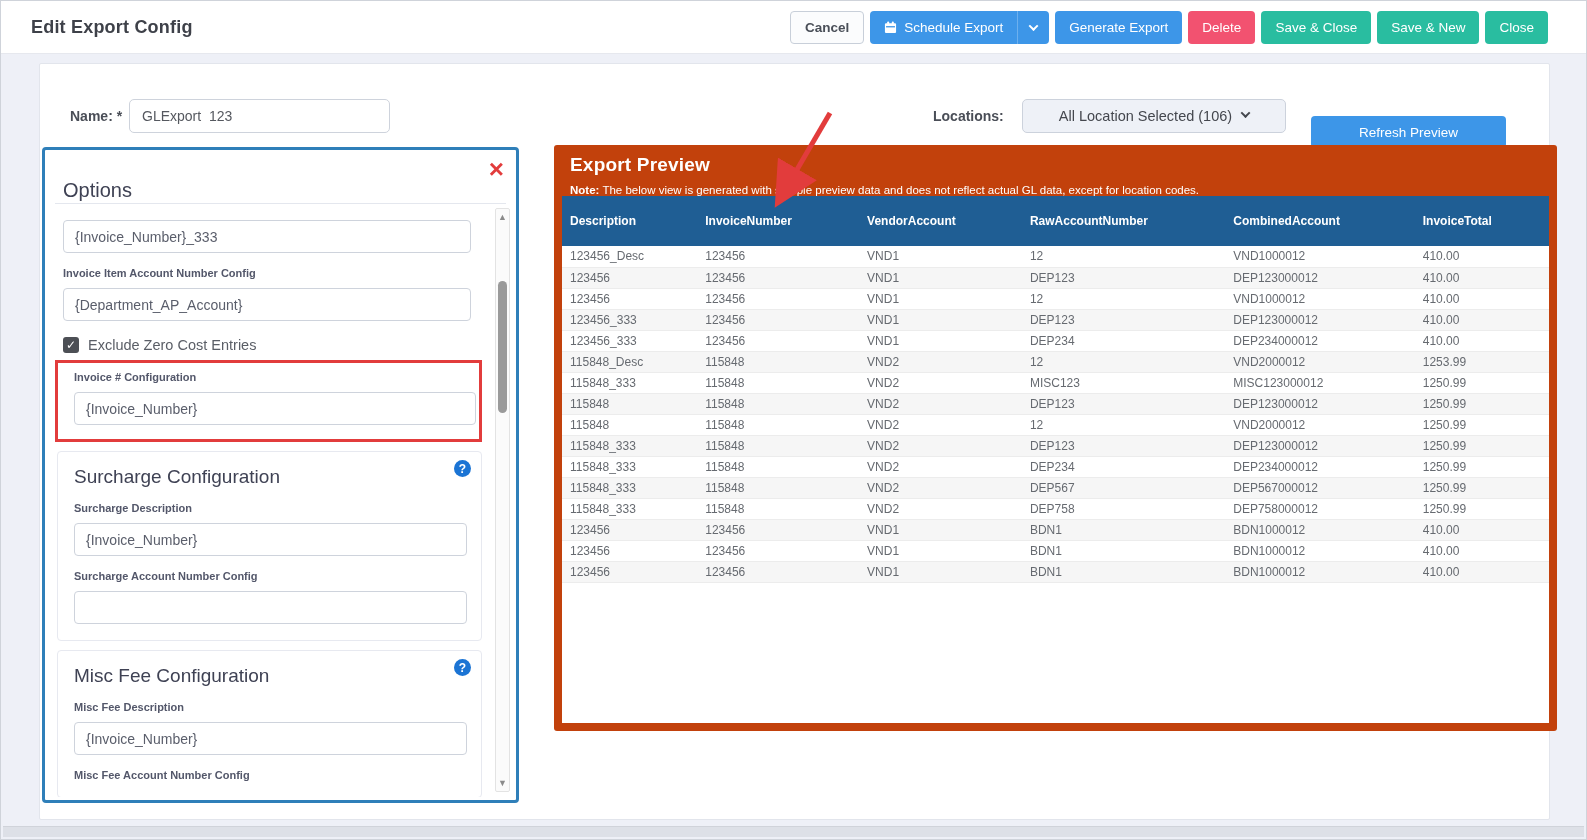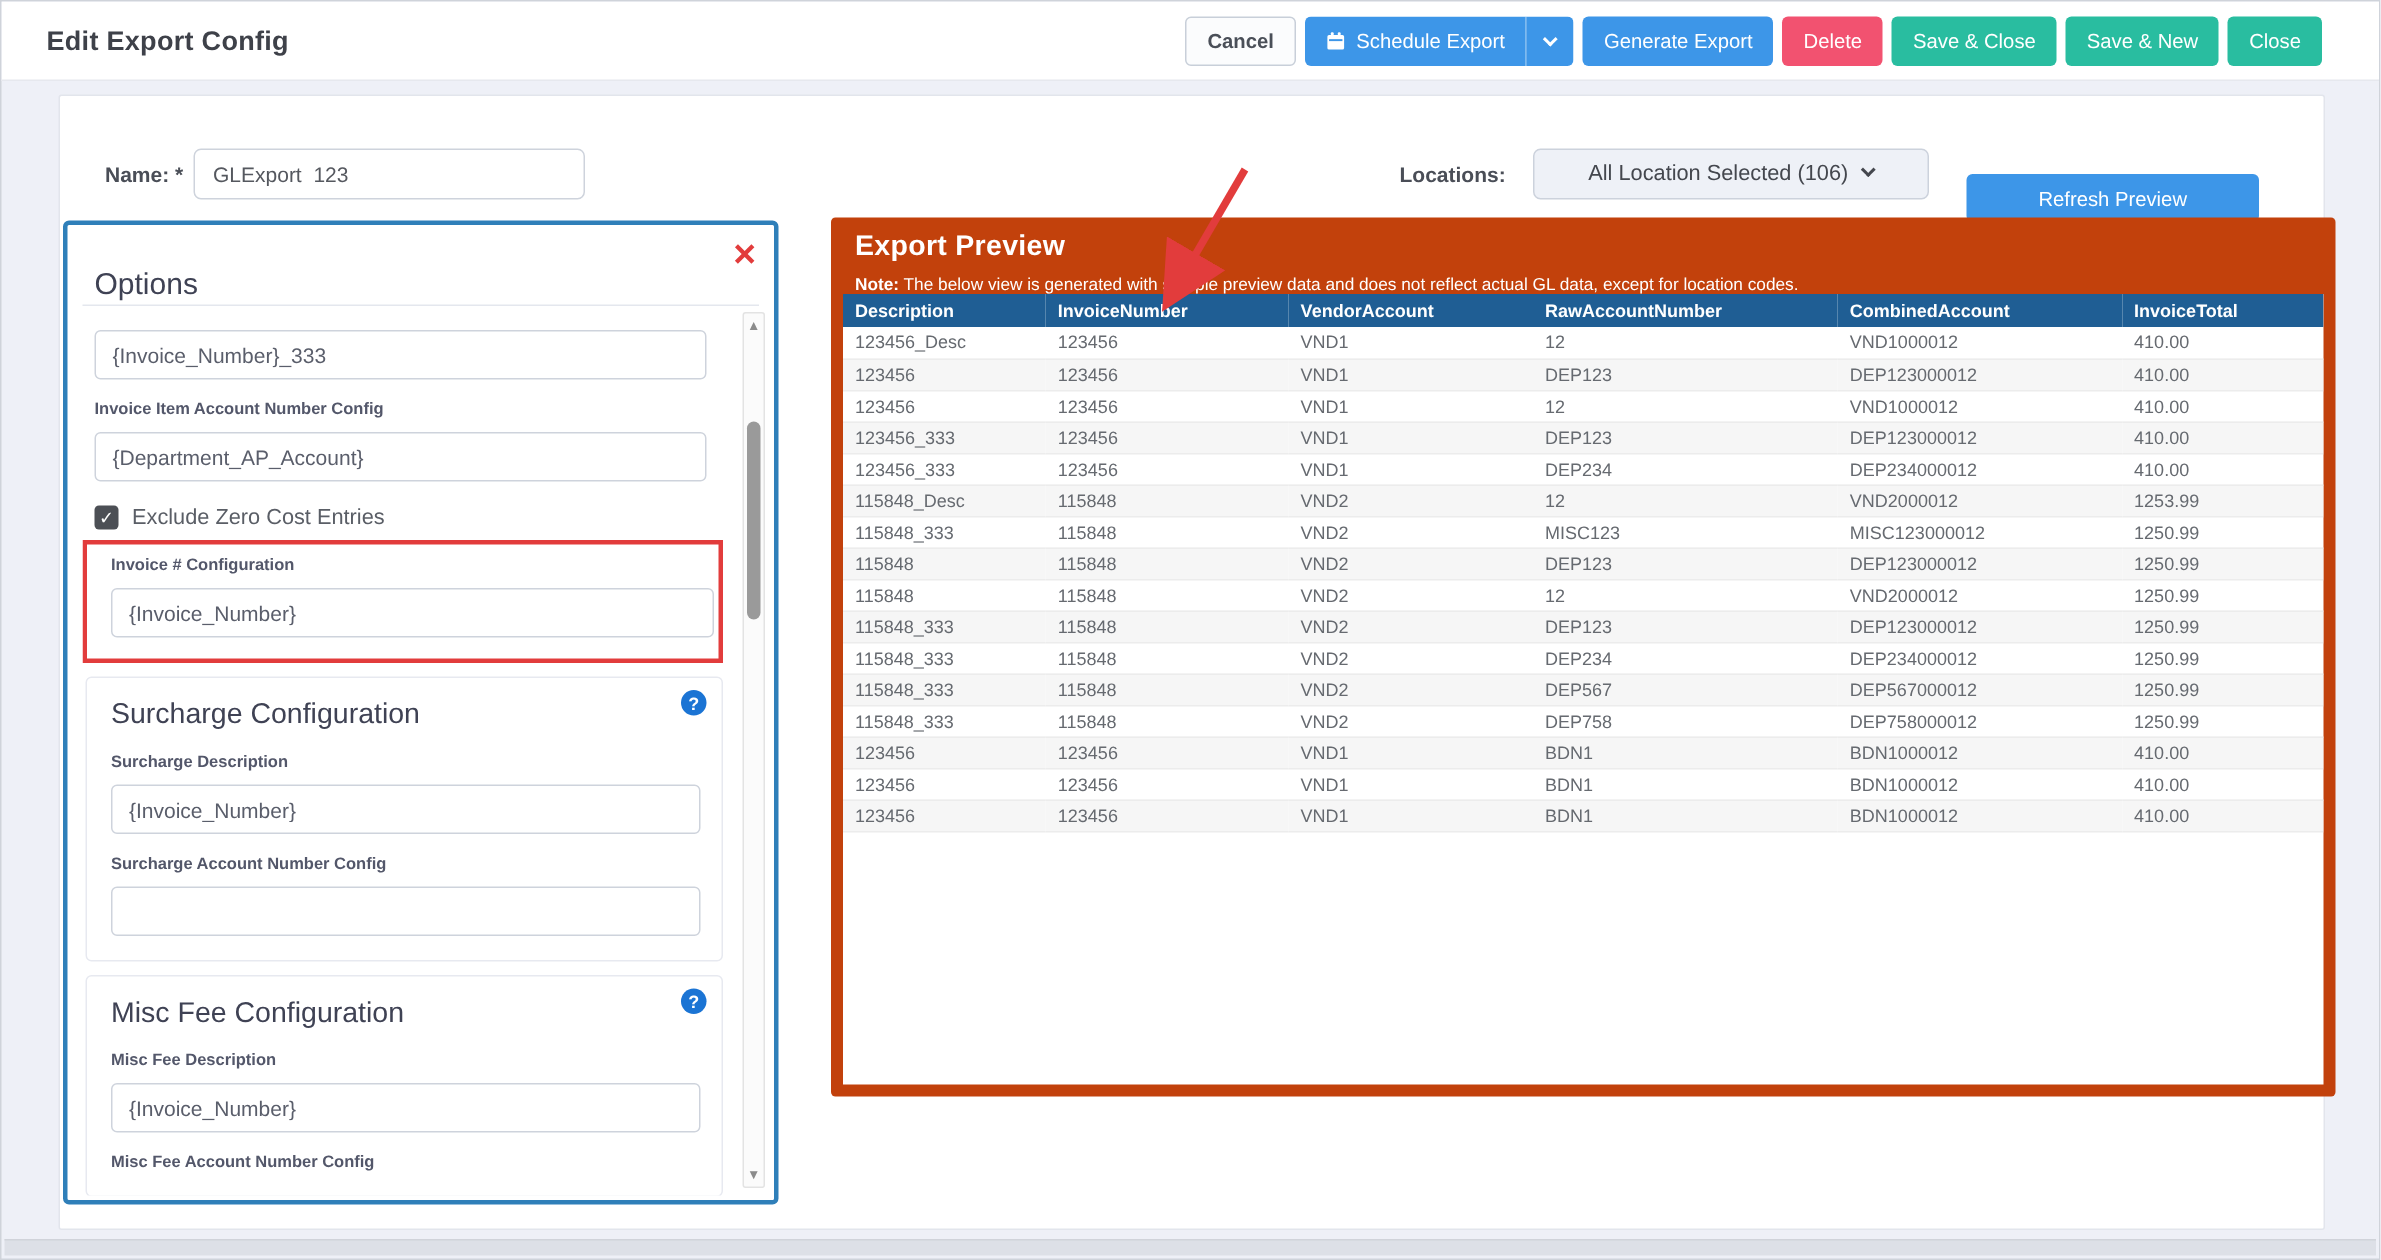--- a/index.html
+++ b/index.html
@@ -68,21 +68,21 @@
   .scroll-arrow.down { bottom:0; }
   .scroll-thumb { position:absolute; left:2px; width:9px; top:72px; height:132px; background:#9a9a9a; border-radius:5px; cursor:grab; }
 
   
   .preview-panel { position:absolute; left:514px; top:81px; width:1003px; height:586px; background:#c2410c; border-radius:3px; }
   .preview-title { position:absolute; left:16px; top:9px; color:#fff; font-size:19px; font-weight:700; letter-spacing:.2px; }
   .preview-note { position:absolute; left:16px; top:39px; color:#fff; font-size:11.5px; }
   .preview-note b { font-weight:700; }
   .table-wrap { position:absolute; left:8px; right:8px; top:51px; bottom:8px; background:#fff; overflow:hidden; }
   table.preview { width:100%; border-collapse:collapse; table-layout:fixed; }
-  table.preview th { background:#1f5e94; color:#fff; font-size:12px; font-weight:700; text-align:left; padding:4px 8px; height:21px; }
+  table.preview th { background:#1f5e94; color:#fff; font-size:12px; font-weight:700; text-align:left; padding:18px 8px; height:21px; }
   table.preview td { font-size:12px; color:#666a70; padding:3px 8px; height:21px; border-bottom:1px solid #ececec; }
   table.preview tr:nth-child(even) td { background:#f6f6f6; }
   .c1{width:13.7%}.c2{width:16.4%}.c3{width:16.5%}.c4{width:20.6%}.c5{width:19.2%}.c6{width:13.6%}
 
   
   .arrow-overlay { position:absolute; left:758px; top:104px; pointer-events:none; z-index:30; }
 
   .bottom-strip { position:absolute; left:2px; right:2px; bottom:2px; height:11px; background:#dde0e7; border-top:1px solid #d0d3da; }
 </style>
 </head>

